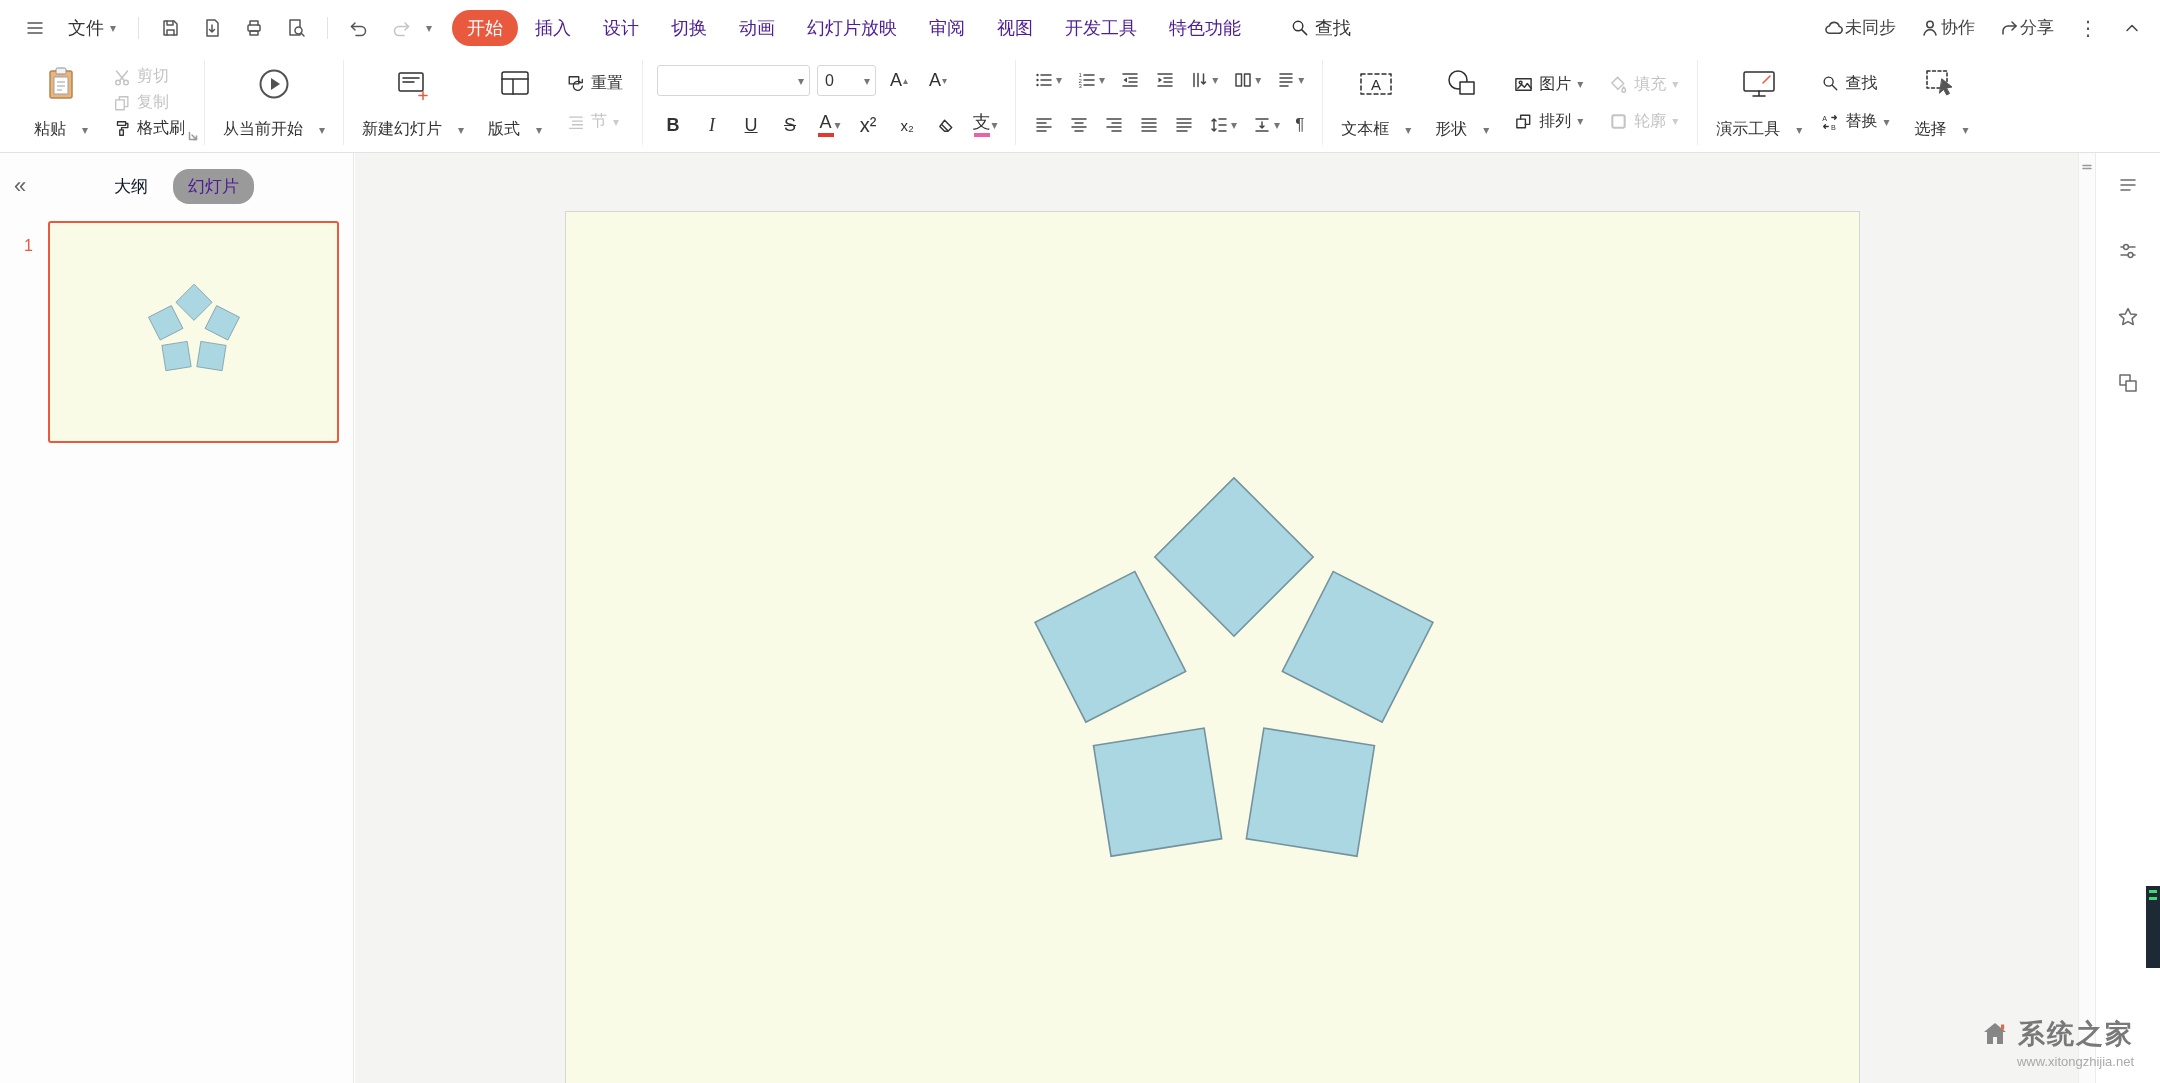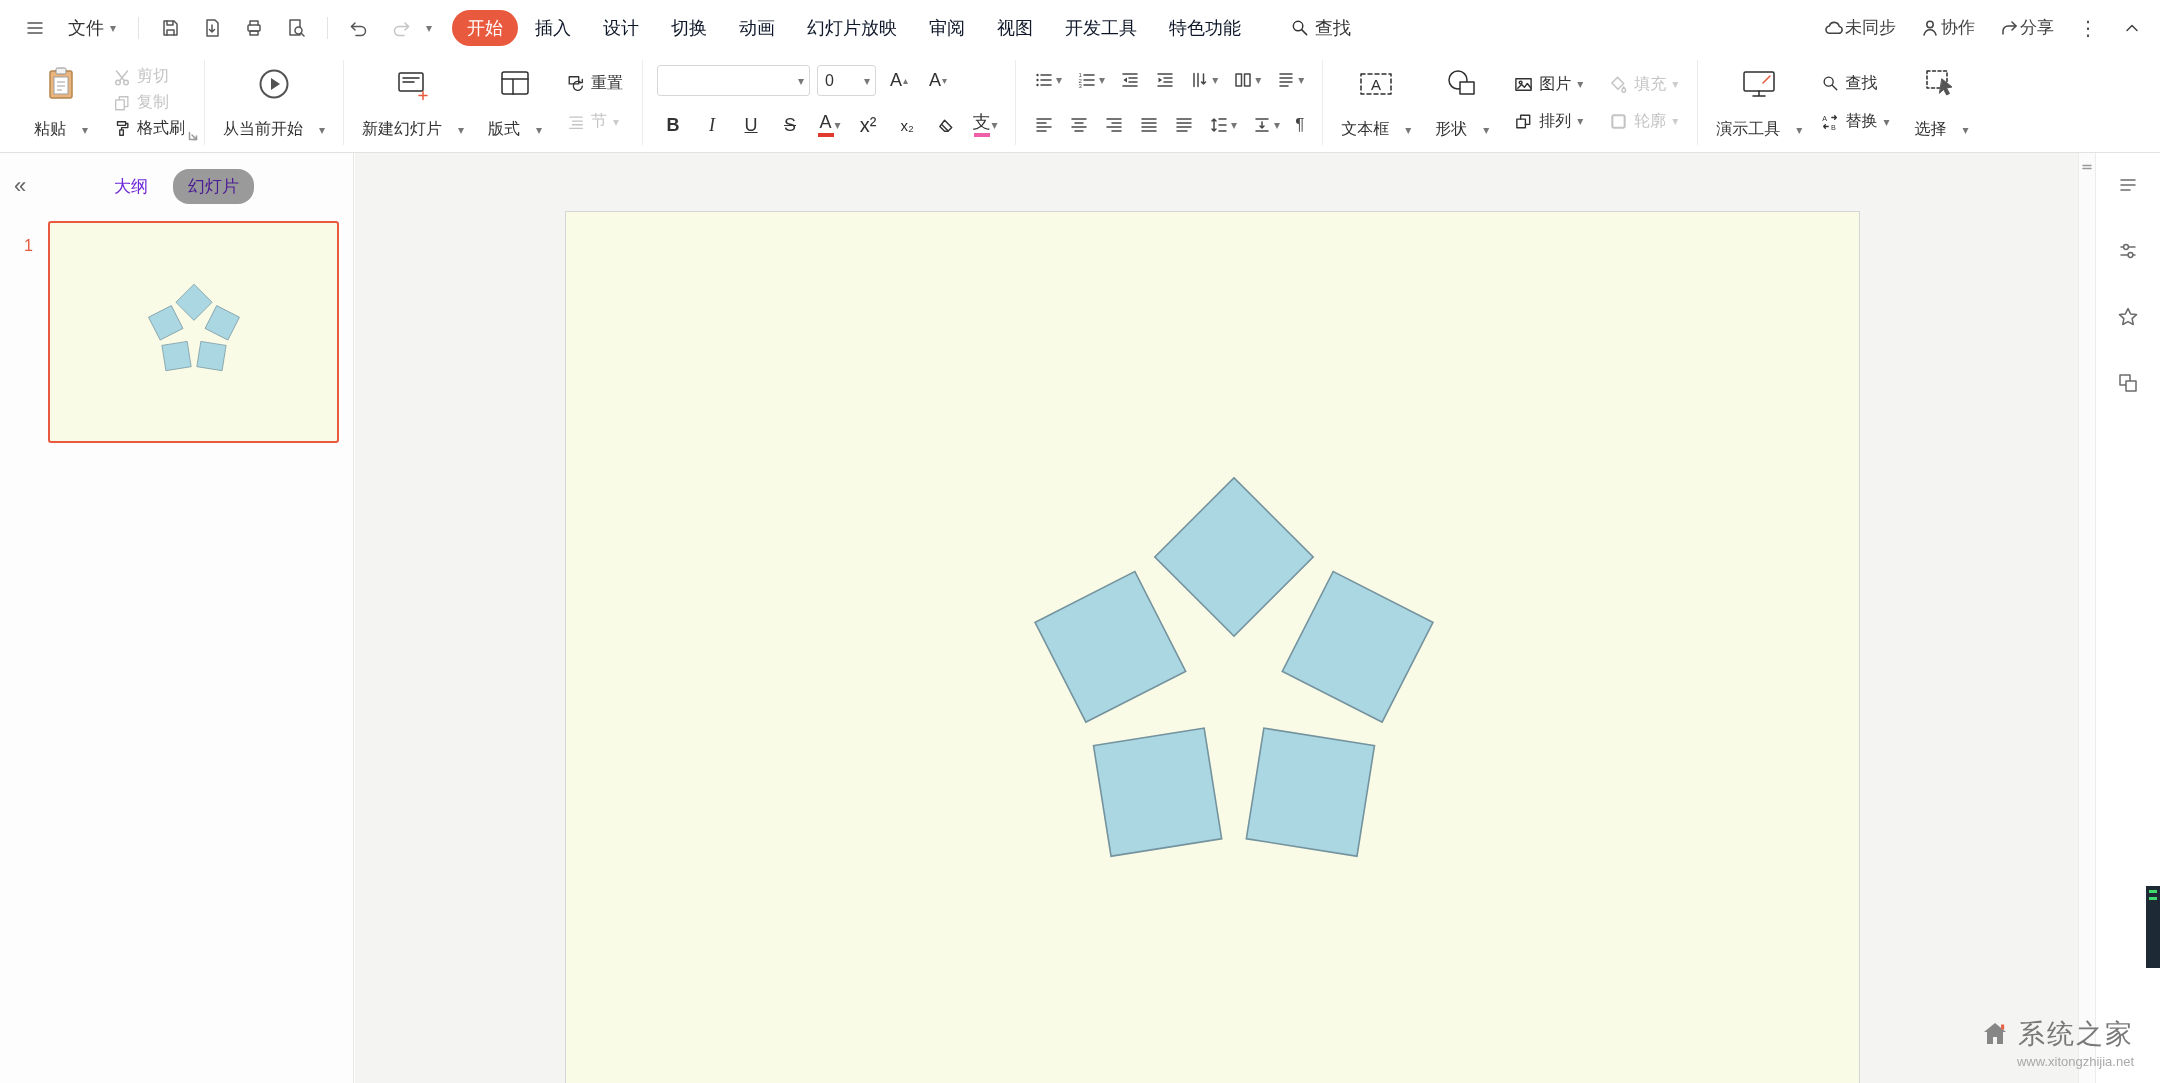--- a/index.html
+++ b/index.html
@@ -11,21 +11,21 @@
   .disabled{color:#c4c4c4 !important}
   .disabled .caret{color:#cccccc}
 
   
   .topbar{position:absolute;left:0;top:0;width:2160px;height:55px;background:#fff;
           display:flex;align-items:center;padding:0 18px;gap:8px;z-index:5}
   .iconbtn{display:flex;align-items:center;justify-content:center;width:34px;height:34px;border-radius:4px;color:#555;cursor:default}
   .filemenu{display:flex;align-items:center;gap:6px;font-size:18px;color:#333;padding:0 8px}
   .vdiv{width:1px;height:22px;background:#e3e3e3;margin:0 6px}
   .tabs{display:flex;align-items:center;gap:2px;margin-left:12px}
-  .tab{font-size:18px;color:#0f172a;padding:6px 15px;border-radius:18px;white-space:nowrap}
+  .tab{font-size:18px;color:#4c1d95;padding:6px 15px;border-radius:18px;white-space:nowrap}
   .tab.active{background:var(--accent);color:#fff}
   .findtab{display:flex;align-items:center;gap:6px;margin-left:32px;font-size:18px;color:#333}
   .tb-right{margin-left:auto;display:flex;align-items:center;gap:24px;color:#444;font-size:17px}
   .tb-item{display:flex;align-items:center;gap:1px}
   .dots{font-size:20px;color:#555;line-height:1}
 
   
   .ribbon{position:absolute;left:0;top:55px;width:2160px;height:98px;background:#fff;
           border-bottom:1px solid #e2e2e2;display:flex;align-items:stretch;padding:5px 10px 7px;z-index:4}
   .rgroup{display:flex;align-items:stretch;padding:0 14px;border-right:1px solid #ececec;gap:10px;position:relative}
@@ -50,21 +50,21 @@
   .tinycaret{font-size:10px;color:#777;line-height:1}
   .pbtn{display:flex;align-items:center;gap:2px;height:30px;padding:0 4px;color:#474747}
   .pilcrow{font-size:17px;color:#474747}
   .grid2{display:grid;grid-template-columns:auto auto;column-gap:16px;row-gap:10px;align-content:center}
 
   
   .sidebar{position:absolute;left:0;top:153px;width:354px;height:930px;background:#fdfdfd;border-right:1px solid #e7e7e7}
   .sb-head{height:66px;display:flex;align-items:center;position:relative}
   .collapse{position:absolute;left:14px;font-size:22px;color:#666}
   .panetabs{margin:0 auto;display:flex;align-items:center;gap:10px}
-  .panetab{font-size:17px;color:#6d28d9;padding:6px 15px;border-radius:16px}
+  .panetab{font-size:17px;color:#0f172a;padding:6px 15px;border-radius:16px}
   .panetab.active{background:#9a9a9a;color:#4c1d95}
   .thumb-row{display:flex;padding:2px 14px 0 24px;gap:8px}
   .thumb-num{font-size:16px;color:var(--accent);padding-top:16px;width:16px}
   .thumb{flex:1;height:222px;border:2px solid var(--accent);border-radius:3px;display:flex;align-items:center;justify-content:center}
 
   
   .canvas{position:absolute;left:355px;top:153px;width:1723px;height:930px;background:#f4f4f2}
   .slide{position:absolute;left:565px;top:211px;width:1295px;height:971px;border:1px solid #d6d6d6;z-index:2}
   .star-big{position:absolute;left:458px;top:265px}
 
@@ -74,21 +74,21 @@
   .scrolltop{height:28px;display:flex;align-items:center;justify-content:center;color:#999}
   .rightstrip{position:absolute;left:2096px;top:153px;width:64px;height:930px;background:#fff;
               display:flex;flex-direction:column;align-items:center;gap:30px;padding-top:14px}
   .stripbtn{color:#6b6b6b;display:flex;align-items:center;justify-content:center;width:36px;height:36px}
 
   
   .darkbar{position:absolute;right:0;top:886px;width:14px;height:82px;background:#1d2a36;z-index:6}
   .darkbar span{display:block;width:8px;height:3px;background:#3fd96c;margin:4px auto 0}
   .watermark{position:absolute;right:26px;top:1016px;display:flex;flex-direction:column;align-items:flex-end;opacity:.92;z-index:6}
   .wm-row{display:flex;align-items:center;gap:8px}
-  .wm-title{font-size:27px;font-weight:400;color:#6e6e6e;letter-spacing:2px}
+  .wm-title{font-size:27px;font-weight:700;color:#6e6e6e;letter-spacing:2px}
   .wm-url{font-size:13px;color:#a3a3a3;margin-top:2px}
 </style>
 </head>
 <body style="--accent: #e8593e;">
 
 <header class="topbar">
   <span class="iconbtn">
     <svg class="ic" width="20" height="20" viewBox="0 0 20 20">
         <path d="M3 5h14M3 10h14M3 15h14"></path>
       </svg>

